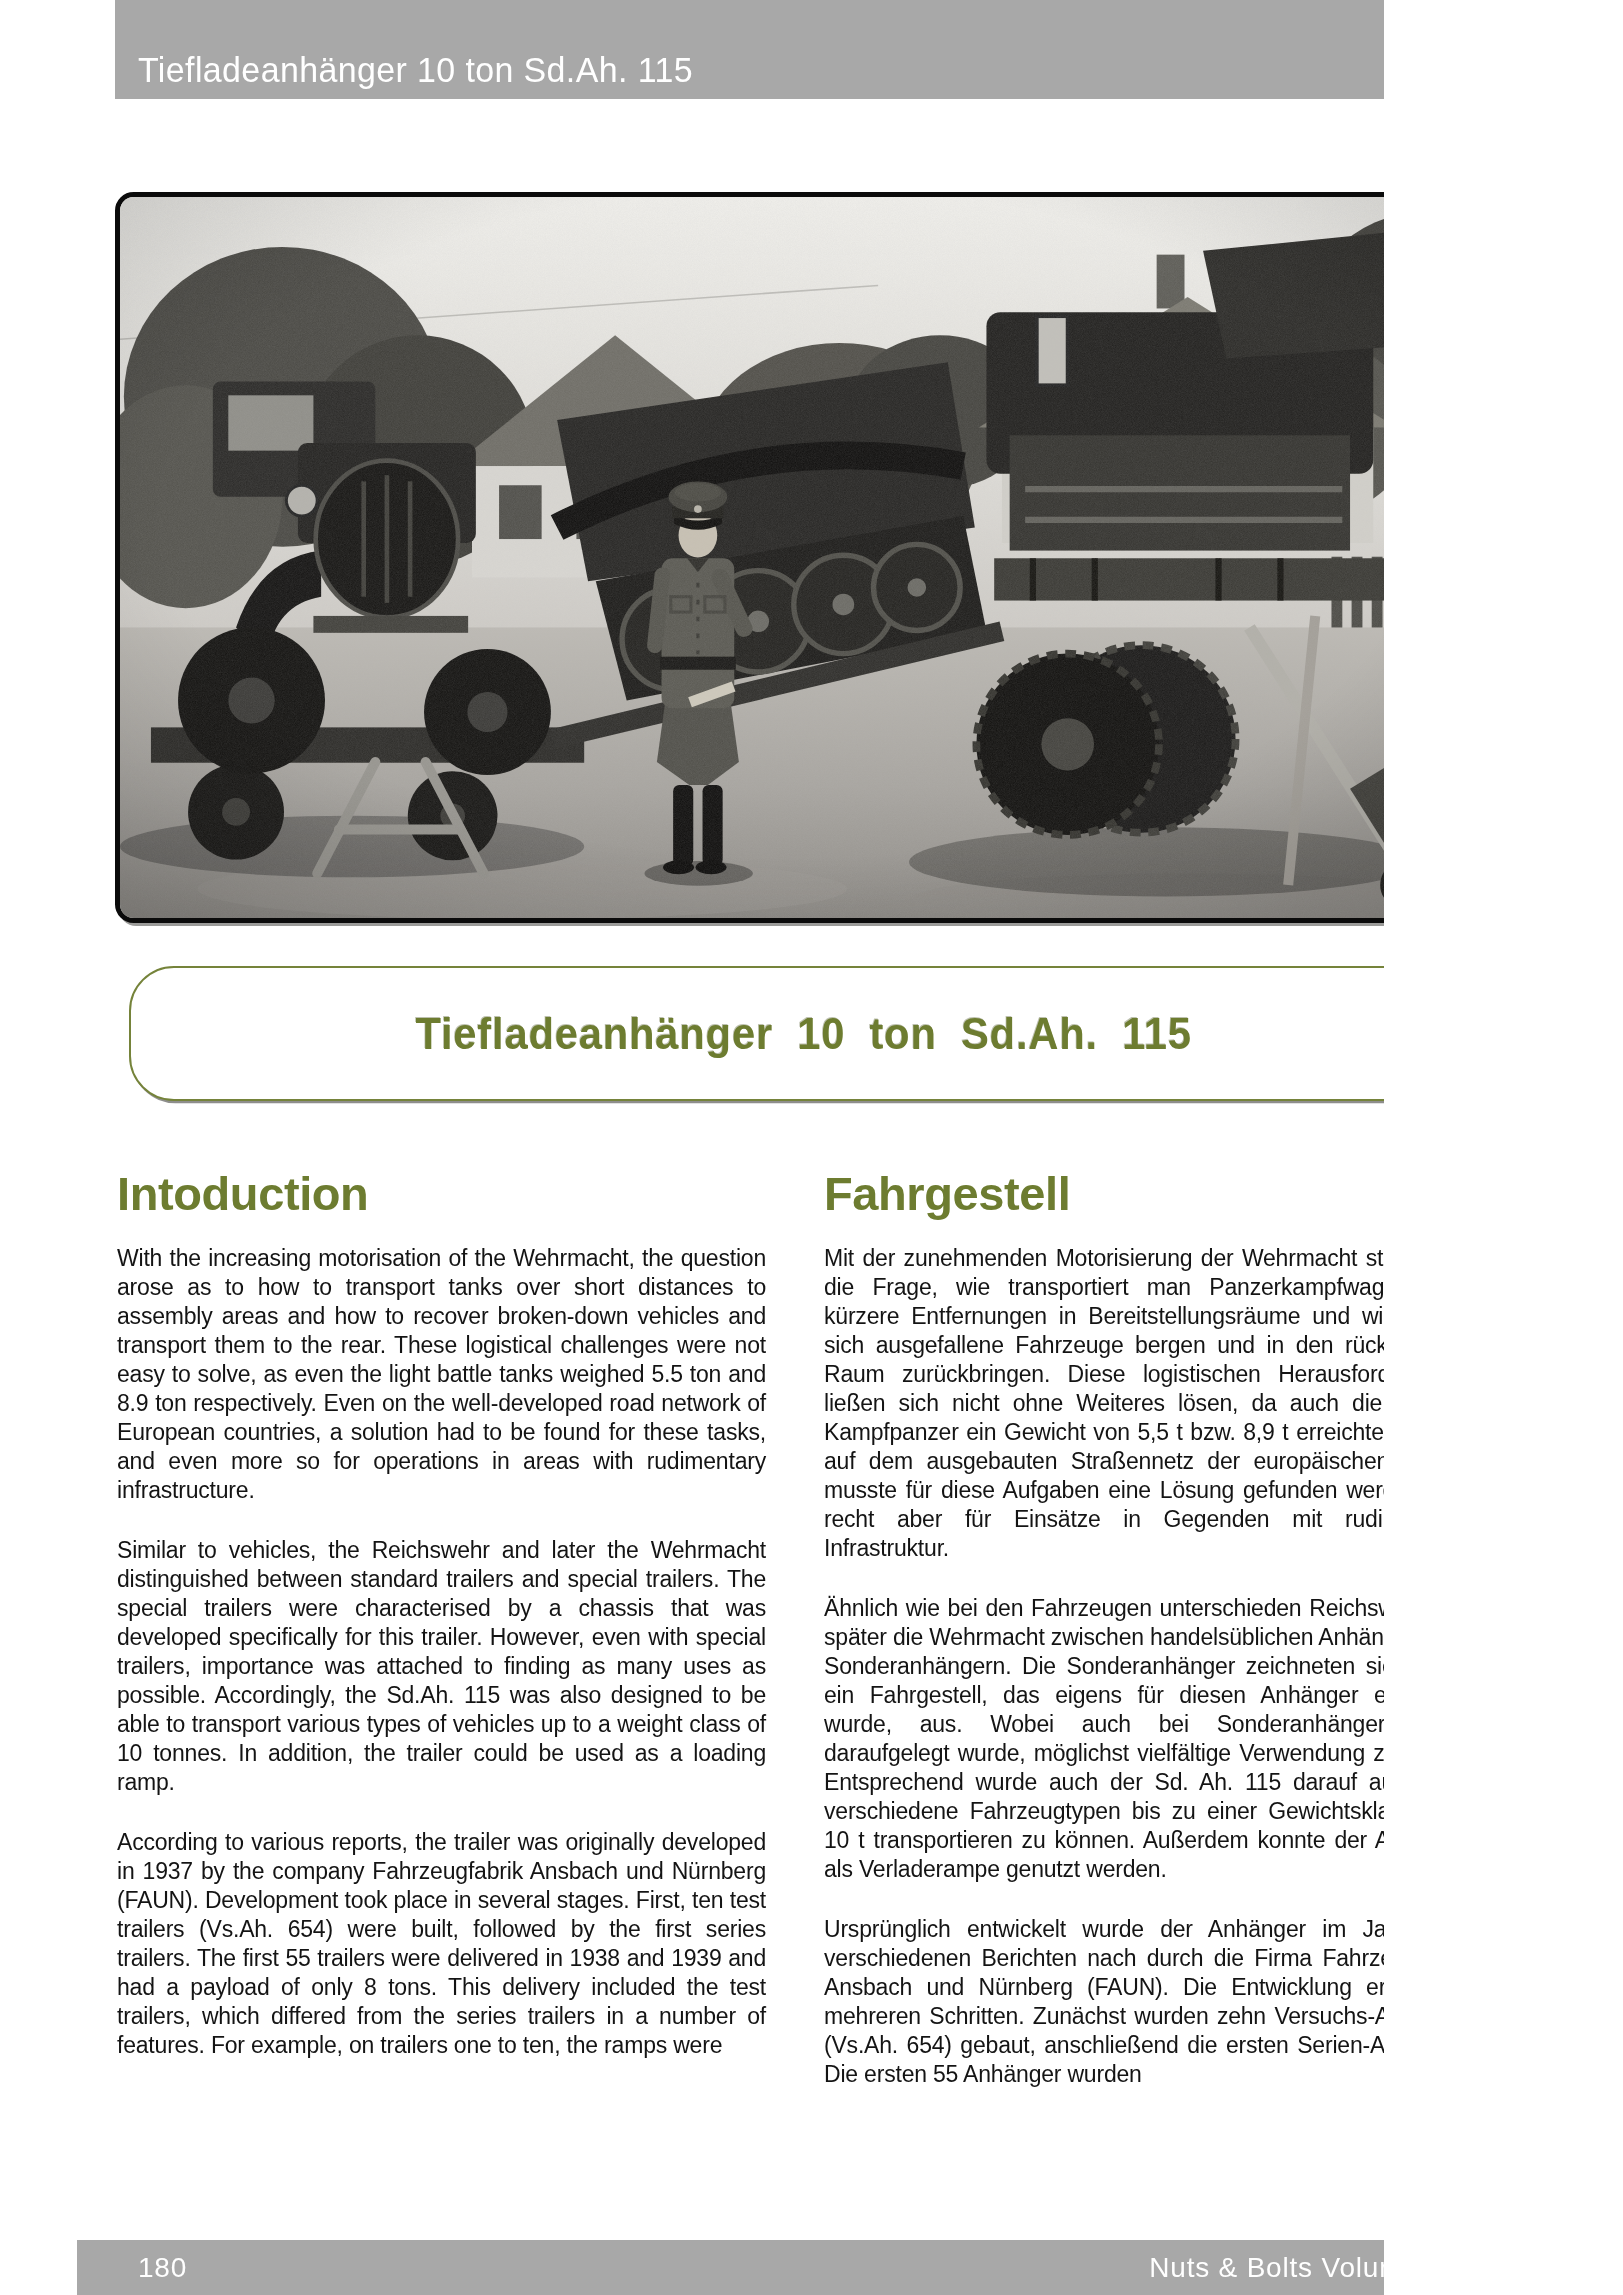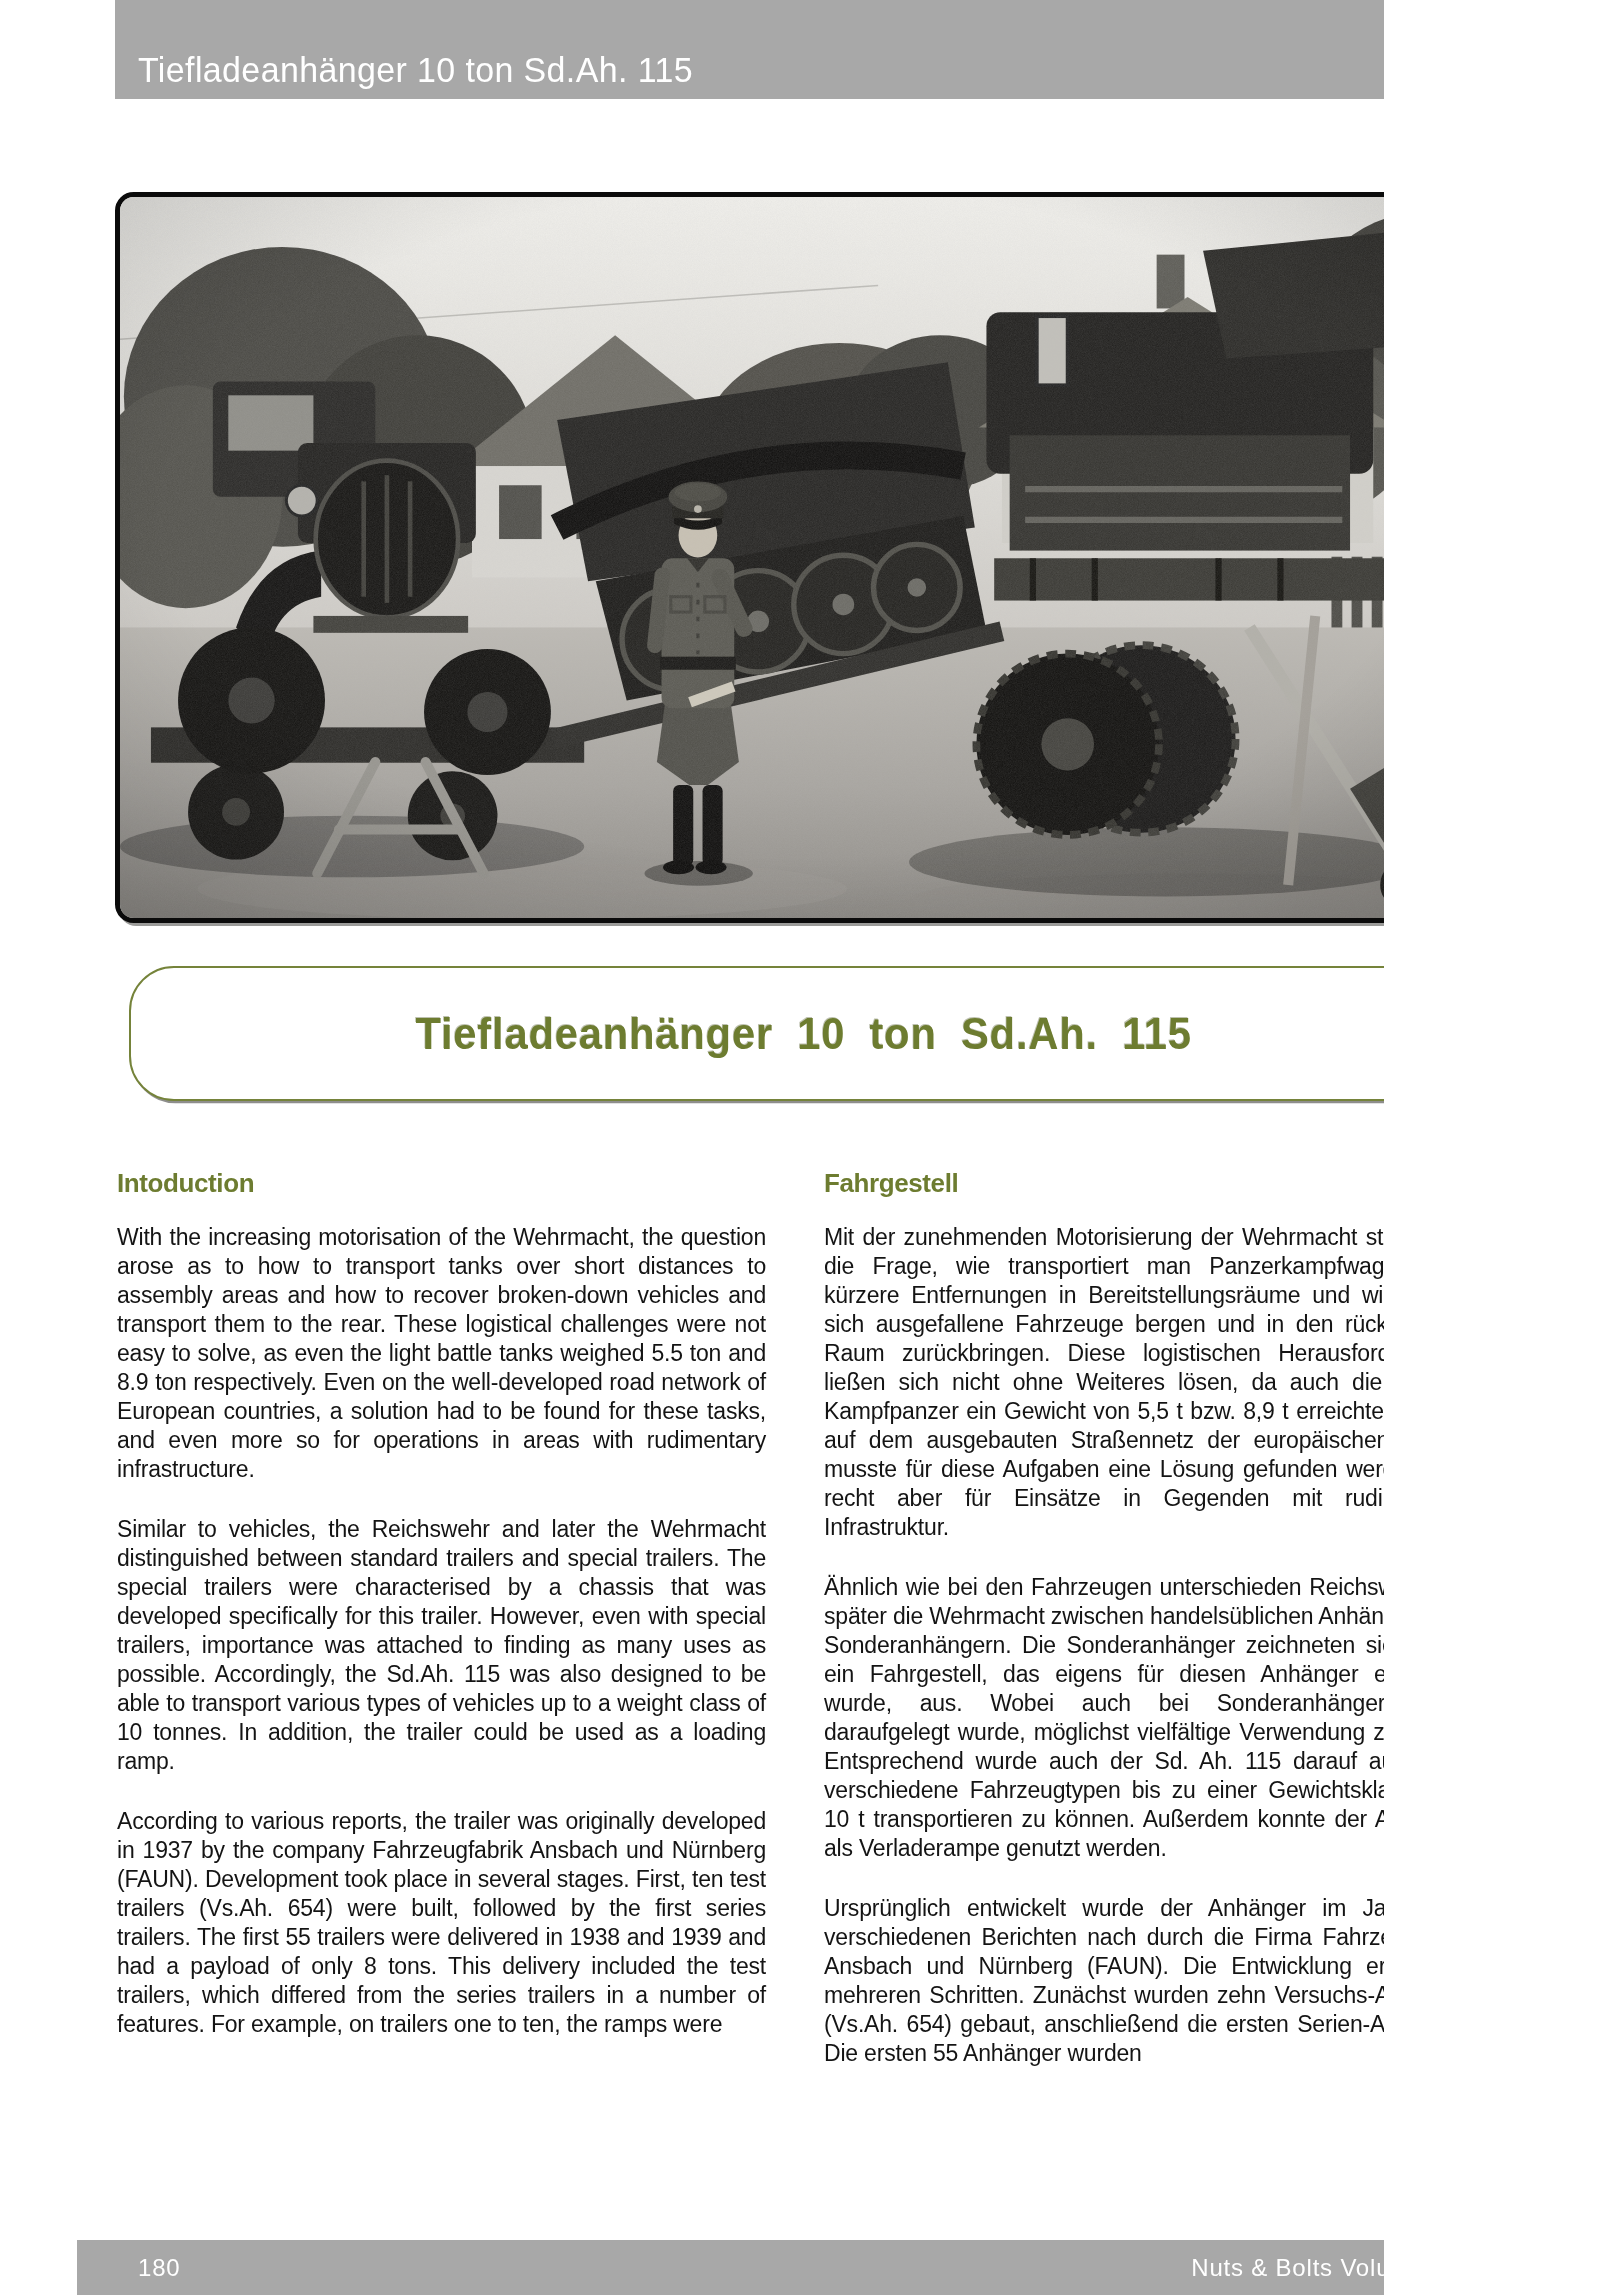--- a/index.html
+++ b/index.html
@@ -37,35 +37,35 @@
     color:#6d7c30;font-weight:bold;font-size:44px;line-height:1;
     letter-spacing:0.8px;word-spacing:12.5px;white-space:nowrap;
     transform:scaleX(.95);
     text-shadow:-0.8px -0.8px 0 rgba(70,78,30,.35);
   }
 
   
   .columns{position:absolute;left:117px;top:1170px;width:1356px;display:flex;gap:58px;}
   .col{width:649px;}
   .col h2{
-    margin:0 0 26.5px 0;color:#6d7c30;font-size:26px;line-height:1;font-weight:bold;
+    margin:0 0 26.5px 0;color:#6d7c30;font-size:47px;line-height:1;font-weight:bold;
     letter-spacing:-0.4px;
   }
   .col p{
     margin:0 0 31px 0;color:#141414;font-size:23px;line-height:29px;
     text-align:justify;letter-spacing:-0.2px;
   }
   .col p:last-child{margin-bottom:8px;}
 
   
   .footer-bar{
     position:absolute;left:77px;top:2240px;width:1429px;height:55px;
     background:#a8a8a8;box-sizing:border-box;
     display:flex;align-items:center;justify-content:space-between;
-    padding:0 45px 0 61px;color:#ffffff;font-size:24px;letter-spacing:0.8px;
+    padding:0 45px 0 61px;color:#ffffff;font-size:28px;letter-spacing:0.8px;
   }
 </style>
 </head>
 <body>
 
 <div class="page">
 
   <div class="header-bar">
     <span class="t">Tiefladeanhänger 10 ton Sd.Ah. 115</span>
   </div>

